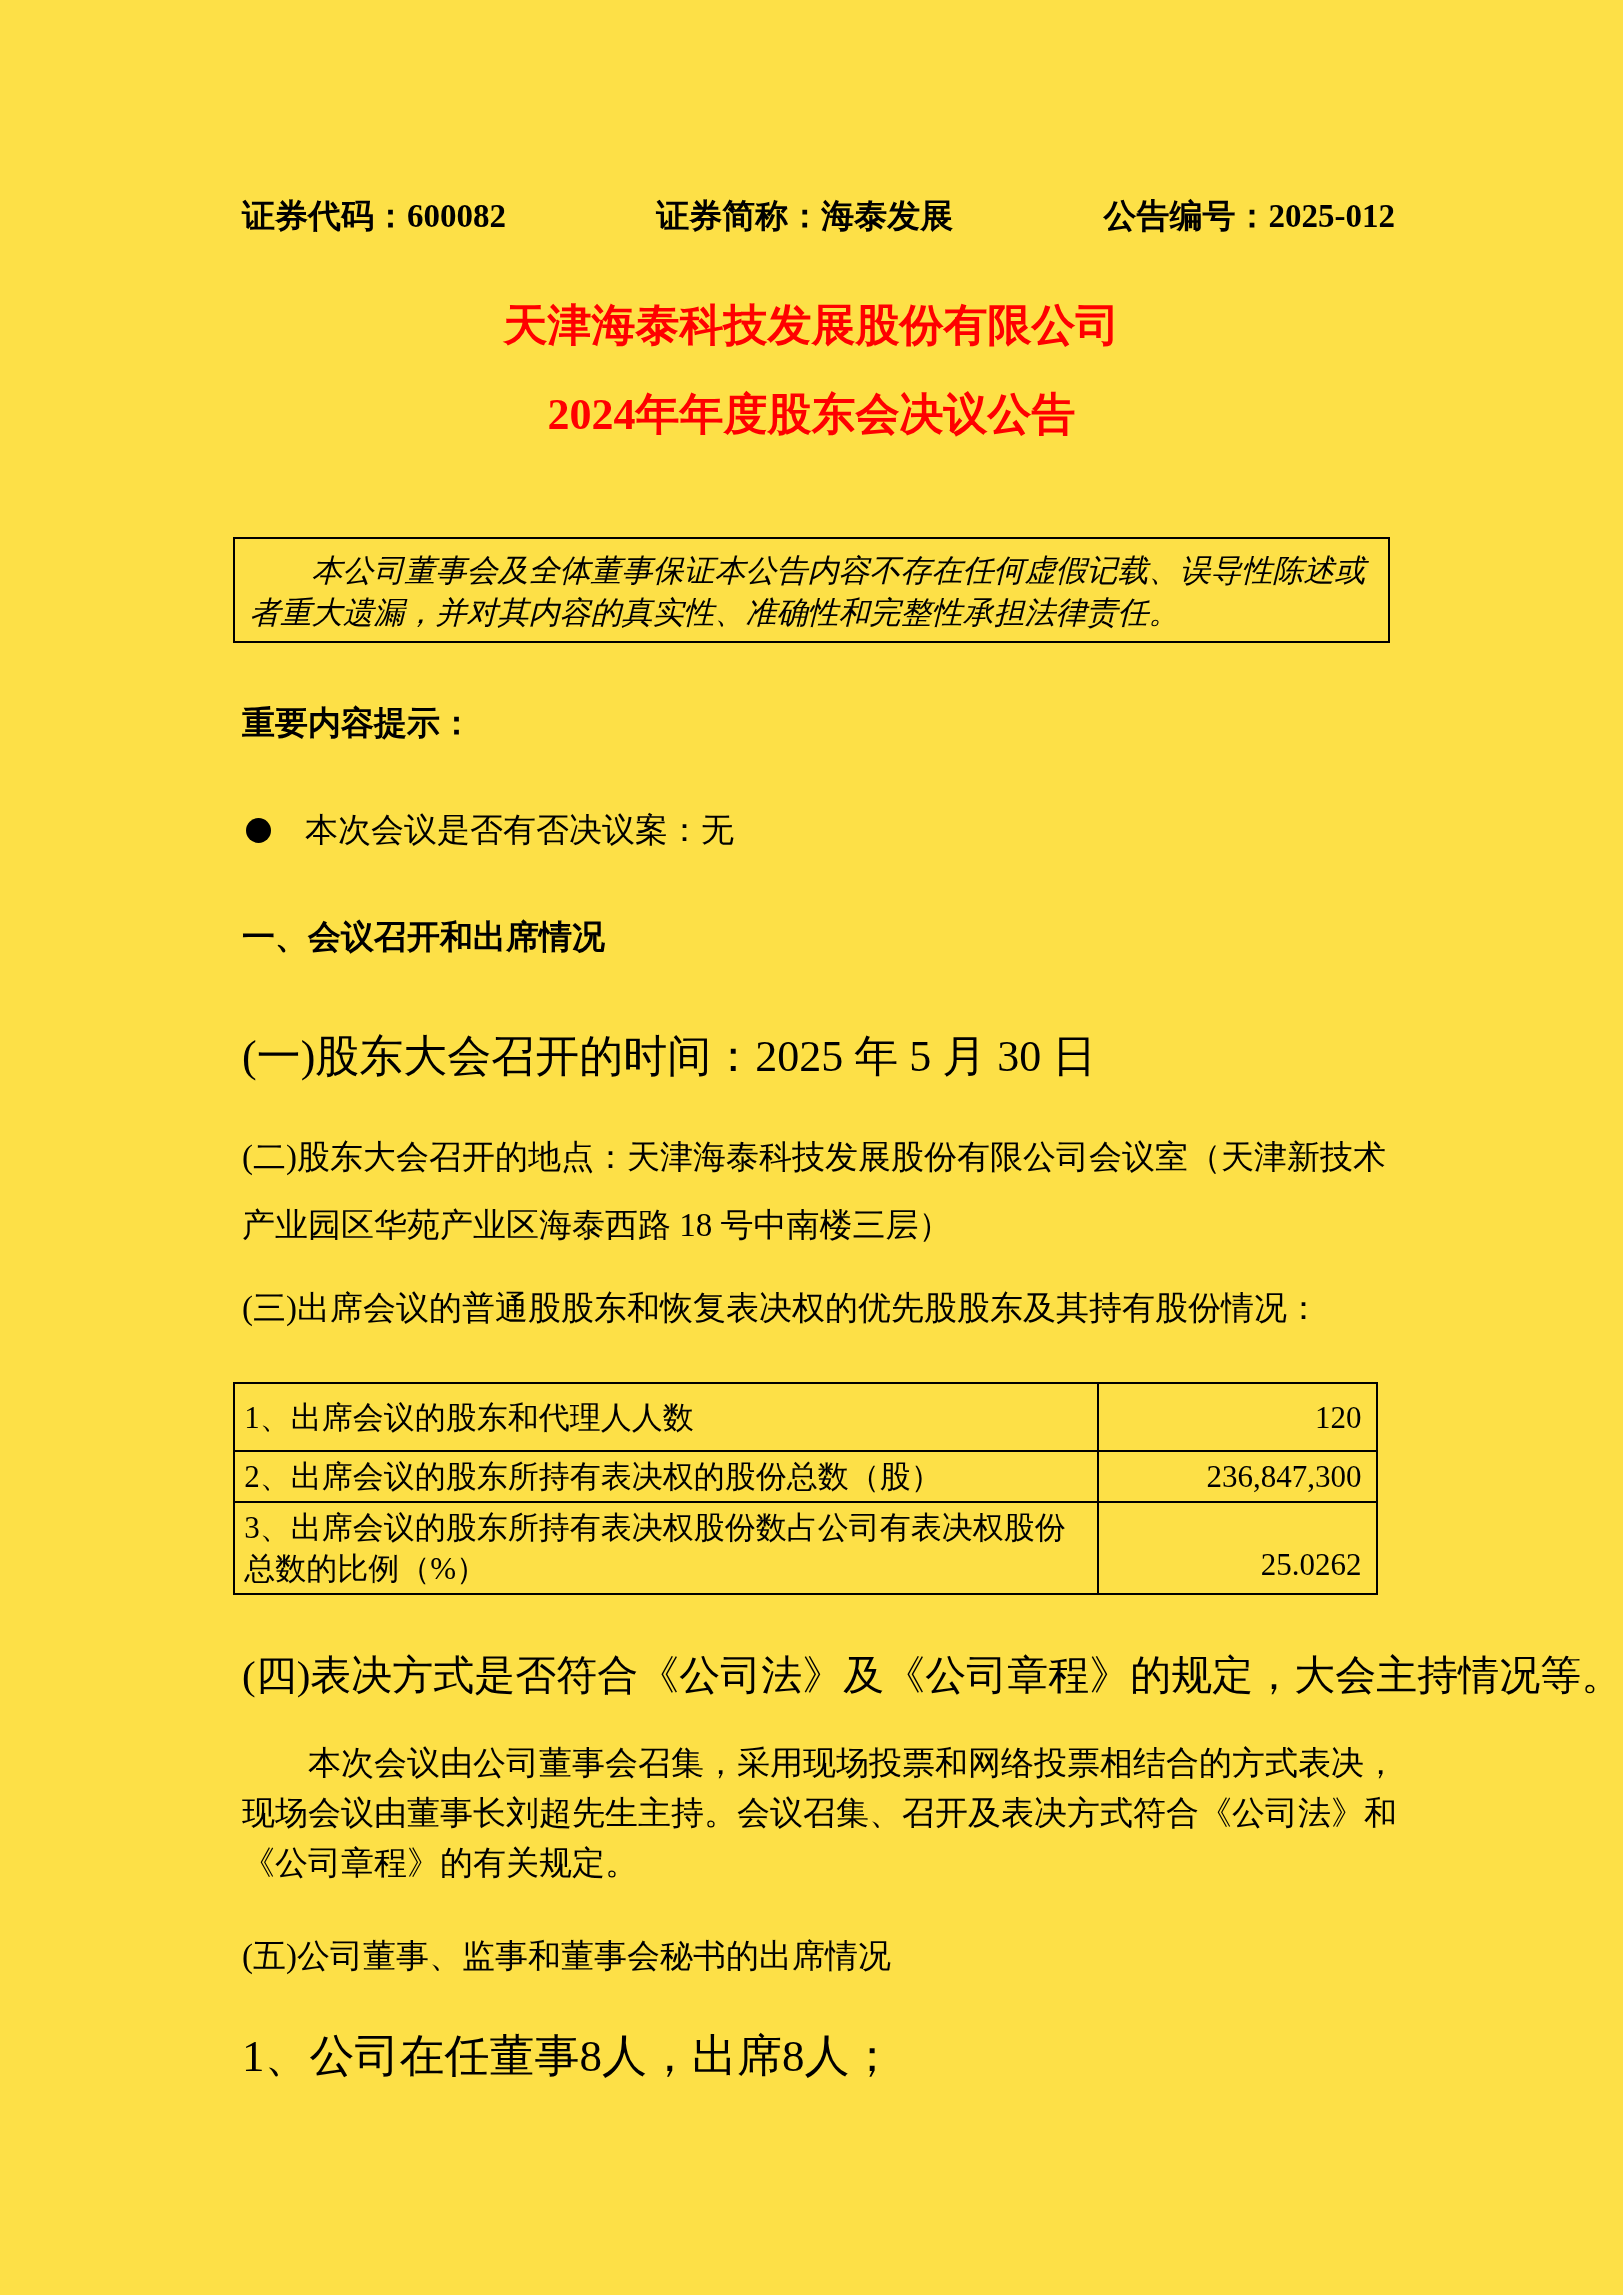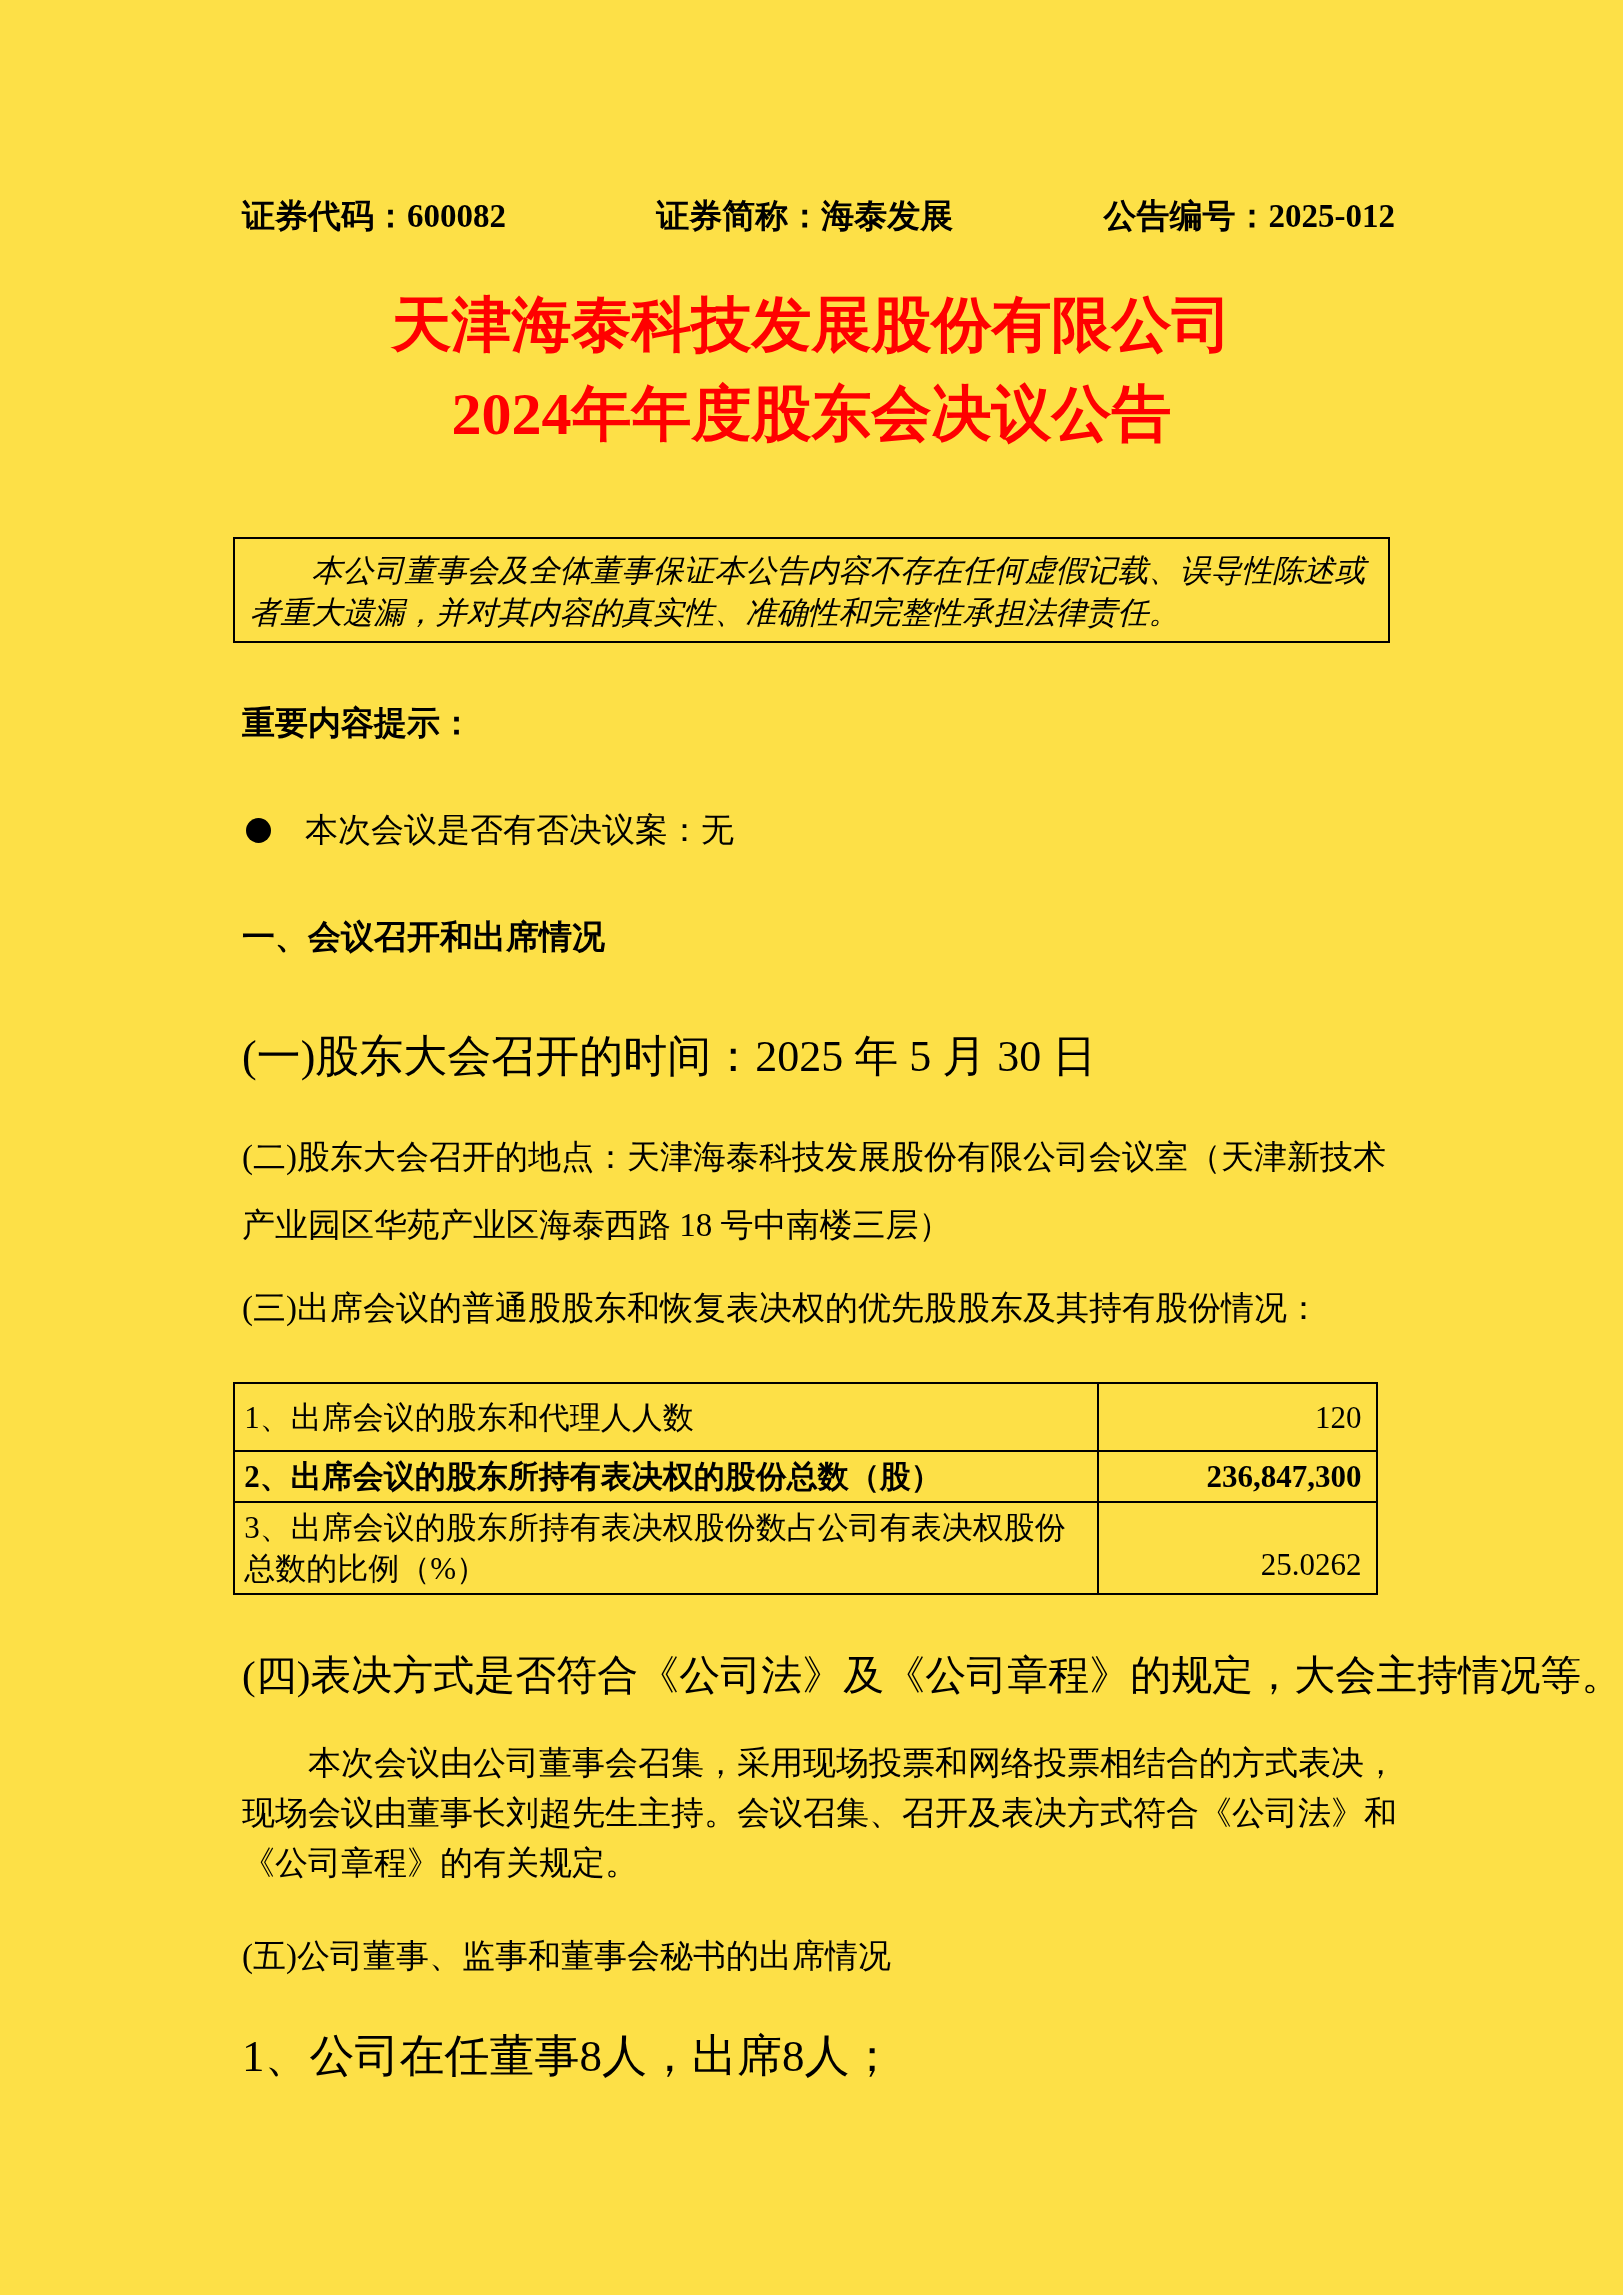--- a/index.html
+++ b/index.html
@@ -18,21 +18,21 @@
     display: flex; justify-content: space-between;
     font-weight: bold; font-size: 33px; line-height: 41px;
     white-space: nowrap;
   }
   .titles {
     position: absolute;
     top: 281px; left: 0; width: 1623px;
     text-align: center;
     color: #FF0000;
     font-weight: bold;
-    font-size: 60px;
+    font-size: 44px;
     line-height: 89px;
   }
   .disclaimer {
     position: absolute;
     top: 537px; left: 233px; width: 1157px;
     box-sizing: border-box;
     border: 2.6px solid #000;
     padding: 10.5px 17px 7.9px 14.4px;
     font-size: 31px; line-height: 42px;
     font-style: italic;
@@ -66,21 +66,21 @@
     position: absolute; top: 1382px; left: 233px;
     width: 1145px;
     border-collapse: collapse;
     font-size: 31px;
     table-layout: fixed;
   }
   .att-table td { border: 2.6px solid #000; box-sizing: border-box; }
   .att-table td.c-label { width: 864px; padding: 3.9px 23.6px 3.9px 9.2px; line-height: 41px; }
   .att-table td.c-value { text-align: right; padding: 3.9px 14.4px 3.9px 5.2px; line-height: 41px; }
   .att-table tr.r1 { height: 68px; }
-  .att-table tr.r2 { height: 36px; font-weight: bold; }
+  .att-table tr.r2 { height: 36px; }
   .att-table tr.r3 { height: 86px; margin-left: 29px; }
   .att-table tr.r3 td.c-value { vertical-align: bottom; padding-bottom: 7.9px; }
   .item-4 { position: absolute; top: 1648px; left: 242px; font-size: 41px; }
   .para-4 {
     position: absolute; top: 1738px; left: 242px; width: 1160px;
     font-size: 33px; line-height: 50px; text-indent: 2em;
     margin: 0;
   }
   .item-5 { position: absolute; top: 1934px; left: 242px; font-size: 33px; }
   .item-5-sub { position: absolute; top: 2026px; left: 242px; font-size: 45px; }

